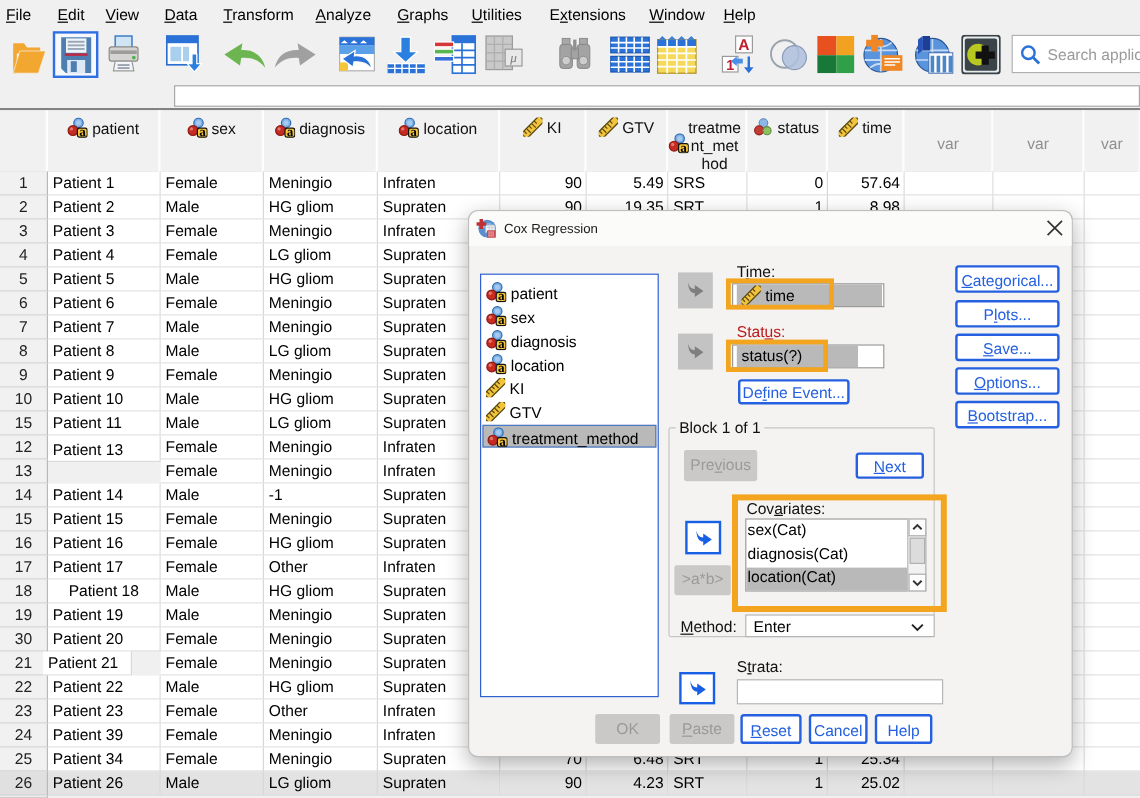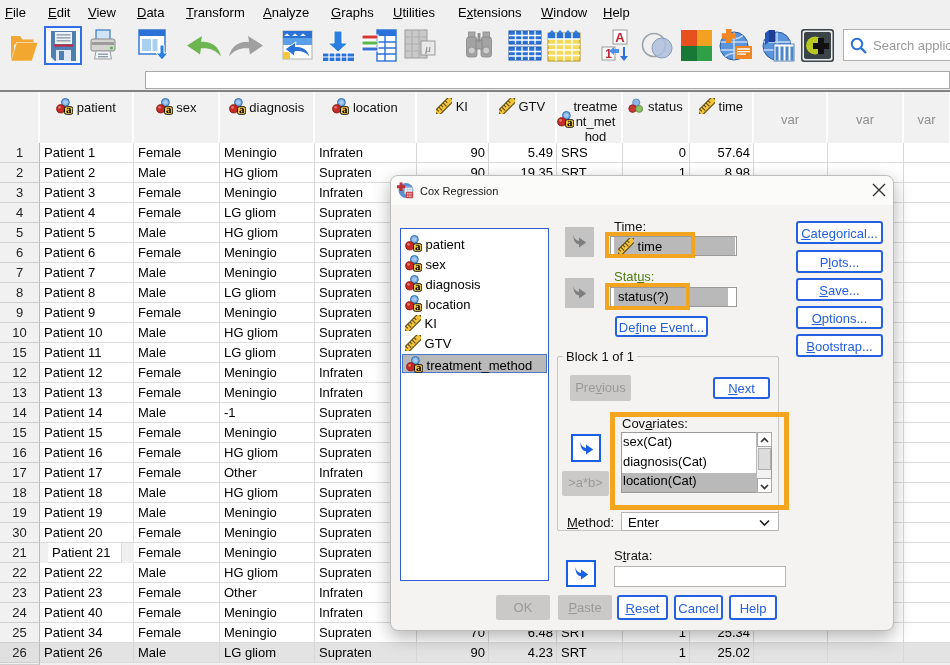--- a/index.html
+++ b/index.html
@@ -380,21 +380,21 @@
 <div class="cell" style="left:315px;top:363px;width:102px;">Infraten</div>
 <div class="cell num" style="left:417px;top:363px;width:72px;"></div>
 <div class="cell num" style="left:489px;top:363px;width:68px;"></div>
 <div class="cell" style="left:557px;top:363px;width:66px;"></div>
 <div class="cell num" style="left:623px;top:363px;width:67px;"></div>
 <div class="cell num" style="left:690px;top:363px;width:64px;"></div>
 <div class="cell" style="left:754px;top:363px;width:74px;"></div>
 <div class="cell" style="left:828px;top:363px;width:76px;"></div>
 <div class="cell" style="left:904px;top:363px;width:47px;"></div>
 <div class="rn" style="top:383px;">13</div>
-<div class="cell" style="left:40px;top:383px;width:94px;">Patient 13</div>
+<div class="cell" style="left:40px;top:365px;width:94px;">Patient 13</div>
 <div class="cell" style="left:134px;top:383px;width:86px;">Female</div>
 <div class="cell" style="left:220px;top:383px;width:95px;">Meningio</div>
 <div class="cell" style="left:315px;top:383px;width:102px;">Infraten</div>
 <div class="cell num" style="left:417px;top:383px;width:72px;"></div>
 <div class="cell num" style="left:489px;top:383px;width:68px;"></div>
 <div class="cell" style="left:557px;top:383px;width:66px;"></div>
 <div class="cell num" style="left:623px;top:383px;width:67px;"></div>
 <div class="cell num" style="left:690px;top:383px;width:64px;"></div>
 <div class="cell" style="left:754px;top:383px;width:74px;"></div>
 <div class="cell" style="left:828px;top:383px;width:76px;"></div>
@@ -445,21 +445,21 @@
 <div class="cell" style="left:315px;top:463px;width:102px;">Infraten</div>
 <div class="cell num" style="left:417px;top:463px;width:72px;"></div>
 <div class="cell num" style="left:489px;top:463px;width:68px;"></div>
 <div class="cell" style="left:557px;top:463px;width:66px;"></div>
 <div class="cell num" style="left:623px;top:463px;width:67px;"></div>
 <div class="cell num" style="left:690px;top:463px;width:64px;"></div>
 <div class="cell" style="left:754px;top:463px;width:74px;"></div>
 <div class="cell" style="left:828px;top:463px;width:76px;"></div>
 <div class="cell" style="left:904px;top:463px;width:47px;"></div>
 <div class="rn" style="top:483px;text-align:center;">18</div>
-<div class="cell" style="left:40px;top:483px;width:94px;">Patient 18</div>
+<div class="cell" style="left:40px;top:483px;width:94px;text-align:center;">Patient 18</div>
 <div class="cell" style="left:134px;top:483px;width:86px;">Male</div>
 <div class="cell" style="left:220px;top:483px;width:95px;">HG gliom</div>
 <div class="cell" style="left:315px;top:483px;width:102px;">Supraten</div>
 <div class="cell num" style="left:417px;top:483px;width:72px;"></div>
 <div class="cell num" style="left:489px;top:483px;width:68px;"></div>
 <div class="cell" style="left:557px;top:483px;width:66px;"></div>
 <div class="cell num" style="left:623px;top:483px;width:67px;"></div>
 <div class="cell num" style="left:690px;top:483px;width:64px;"></div>
 <div class="cell" style="left:754px;top:483px;width:74px;"></div>
 <div class="cell" style="left:828px;top:483px;width:76px;"></div>
@@ -484,21 +484,21 @@
 <div class="cell" style="left:315px;top:523px;width:102px;">Supraten</div>
 <div class="cell num" style="left:417px;top:523px;width:72px;"></div>
 <div class="cell num" style="left:489px;top:523px;width:68px;"></div>
 <div class="cell" style="left:557px;top:523px;width:66px;"></div>
 <div class="cell num" style="left:623px;top:523px;width:67px;"></div>
 <div class="cell num" style="left:690px;top:523px;width:64px;"></div>
 <div class="cell" style="left:754px;top:523px;width:74px;"></div>
 <div class="cell" style="left:828px;top:523px;width:76px;"></div>
 <div class="cell" style="left:904px;top:523px;width:47px;"></div>
 <div class="rn" style="top:543px;">21</div>
-<div class="cell" style="left:48px;top:543px;width:74px;">Patient 21</div>
+<div class="cell" style="left:36px;top:543px;width:74px;">Patient 21</div>
 <div class="cell" style="left:134px;top:543px;width:86px;">Female</div>
 <div class="cell" style="left:220px;top:543px;width:95px;">Meningio</div>
 <div class="cell" style="left:315px;top:543px;width:102px;">Supraten</div>
 <div class="cell num" style="left:417px;top:543px;width:72px;"></div>
 <div class="cell num" style="left:489px;top:543px;width:68px;"></div>
 <div class="cell" style="left:557px;top:543px;width:66px;"></div>
 <div class="cell num" style="left:623px;top:543px;width:67px;"></div>
 <div class="cell num" style="left:690px;top:543px;width:64px;"></div>
 <div class="cell" style="left:754px;top:543px;width:74px;"></div>
 <div class="cell" style="left:828px;top:543px;width:76px;"></div>
@@ -523,21 +523,21 @@
 <div class="cell" style="left:315px;top:583px;width:102px;">Infraten</div>
 <div class="cell num" style="left:417px;top:583px;width:72px;"></div>
 <div class="cell num" style="left:489px;top:583px;width:68px;"></div>
 <div class="cell" style="left:557px;top:583px;width:66px;"></div>
 <div class="cell num" style="left:623px;top:583px;width:67px;"></div>
 <div class="cell num" style="left:690px;top:583px;width:64px;"></div>
 <div class="cell" style="left:754px;top:583px;width:74px;"></div>
 <div class="cell" style="left:828px;top:583px;width:76px;"></div>
 <div class="cell" style="left:904px;top:583px;width:47px;"></div>
 <div class="rn" style="top:603px;">24</div>
-<div class="cell" style="left:40px;top:603px;width:94px;">Patient 40</div>
+<div class="cell" style="left:40px;top:603px;width:94px;">Patient 39</div>
 <div class="cell" style="left:134px;top:603px;width:86px;">Female</div>
 <div class="cell" style="left:220px;top:603px;width:95px;">Meningio</div>
 <div class="cell" style="left:315px;top:603px;width:102px;">Infraten</div>
 <div class="cell num" style="left:417px;top:603px;width:72px;"></div>
 <div class="cell num" style="left:489px;top:603px;width:68px;"></div>
 <div class="cell" style="left:557px;top:603px;width:66px;"></div>
 <div class="cell num" style="left:623px;top:603px;width:67px;"></div>
 <div class="cell num" style="left:690px;top:603px;width:64px;"></div>
 <div class="cell" style="left:754px;top:603px;width:74px;"></div>
 <div class="cell" style="left:828px;top:603px;width:76px;"></div>
@@ -644,23 +644,23 @@
 <div class="abs" style="z-index:11;left:610px;top:236px;width:127px;height:20px;background:#fff;border:1px solid #9a9a9a"></div>
 <div class="abs" style="z-index:11;left:614px;top:237px;width:121px;height:18px;background:#b9b9b9;font-size:13px;color:#000;padding:1px 0 0 4px"><svg width="16" height="16" viewBox="0 0 16 16" style="vertical-align:-3px">
 <g transform="rotate(-45 8 8)">
 <rect x="-2.5" y="5.0" width="21" height="6.2" fill="#f2c33c" stroke="#5a4a10" stroke-width="1.1"></rect>
 <path d="M0.5,5.2 V8.2 M3.5,5.2 V10 M6.5,5.2 V8.2 M9.5,5.2 V10 M12.5,5.2 V8.2" stroke="#5a4a10" stroke-width="1" fill="none"></path>
 </g>
 </svg> time</div>
 <div class="abs" style="z-index:11;left:565px;top:278px;width:29px;height:30px;background:#c3c3c3;text-align:center;padding-top:7px"><svg width="17" height="15" viewBox="0 0 17 15">
 <path d="M2.2,0.8 C3.0,4.4 4.6,6.6 8.0,6.9 L8.0,3.6 L15.2,8.6 L8.0,13.6 L8.0,10.3 C4.4,10.2 2.6,6.9 2.2,0.8 Z" fill="#7e7e7e"></path>
 </svg></div>
-<div class="abs" style="z-index:11;left:614px;top:269px;font-size:13px;color:#4d7c0f">Stat<u>u</u>s:</div>
+<div class="abs" style="z-index:11;left:614px;top:269px;font-size:13px;color:#b91c1c">Stat<u>u</u>s:</div>
 <div class="abs" style="z-index:11;left:610px;top:287px;width:127px;height:20px;background:#fff;border:1px solid #9a9a9a"></div>
-<div class="abs" style="z-index:11;left:614px;top:288px;width:114px;height:18px;background:#b9b9b9;font-size:13px;color:#000;padding:1px 0 0 4px">status(?)</div>
+<div class="abs" style="z-index:11;left:614px;top:288px;width:101px;height:18px;background:#b9b9b9;font-size:13px;color:#000;padding:1px 0 0 4px">status(?)</div>
 <div class="blue-btn" style="left:615px;top:316px;width:93px;height:21px;z-index:11;padding-top:2px">De<u>f</u>ine Event...</div>
 <div class="blue-btn" style="left:796px;top:221px;width:87px;height:23px;z-index:11;padding-top:3px">​<u>C</u>ategorical...</div>
 <div class="blue-btn" style="left:796px;top:250px;width:87px;height:23px;z-index:11;padding-top:3px">P<u>l</u>ots...</div>
 <div class="blue-btn" style="left:796px;top:278px;width:87px;height:23px;z-index:11;padding-top:3px"><u>S</u>ave...</div>
 <div class="blue-btn" style="left:796px;top:306px;width:87px;height:23px;z-index:11;padding-top:3px"><u>O</u>ptions...</div>
 <div class="blue-btn" style="left:796px;top:334px;width:87px;height:23px;z-index:11;padding-top:3px"><u>B</u>ootstrap...</div>
 <div class="abs" style="z-index:11;left:557px;top:356px;width:222px;height:175px;border:1px solid #c6c6c6;border-radius:2px"></div>
 <div class="abs" style="z-index:11;left:563px;top:349px;font-size:13px;color:#111;background:#f4f3f1;padding:0 3px">Block 1 of 1</div>
 <div class="gray-btn" style="left:570px;top:375px;width:61px;height:26px;z-index:11;padding-top:5px">Pre<u>v</u>ious</div>
 <div class="blue-btn" style="left:713px;top:377px;width:57px;height:22px;z-index:11;padding-top:2px"><u>N</u>ext</div>

